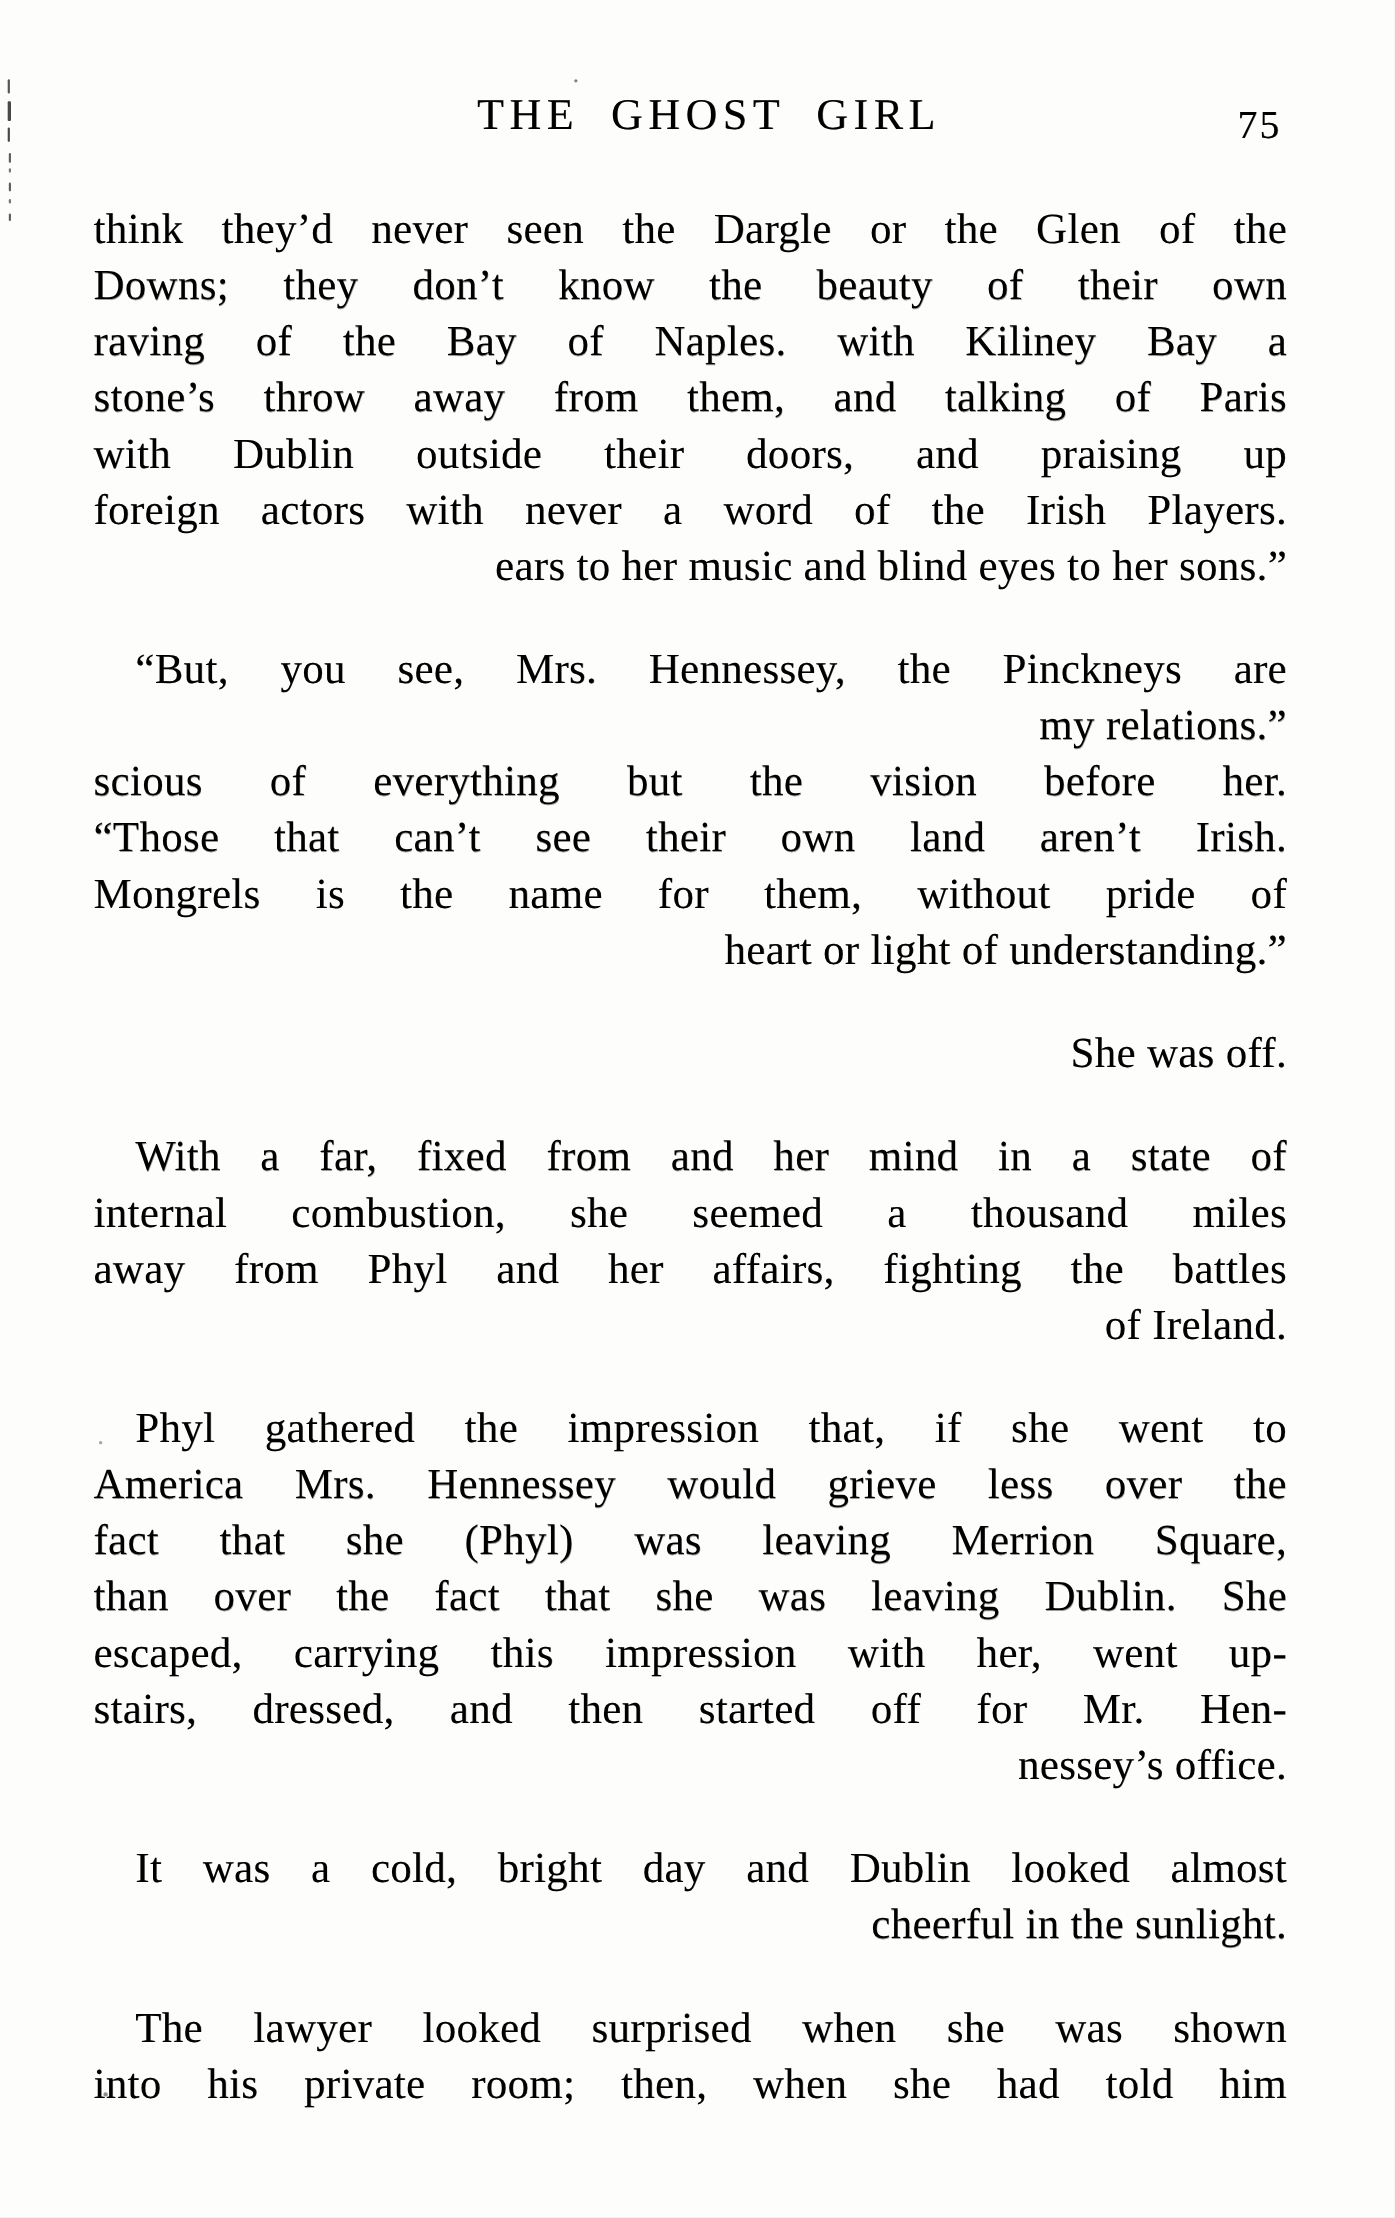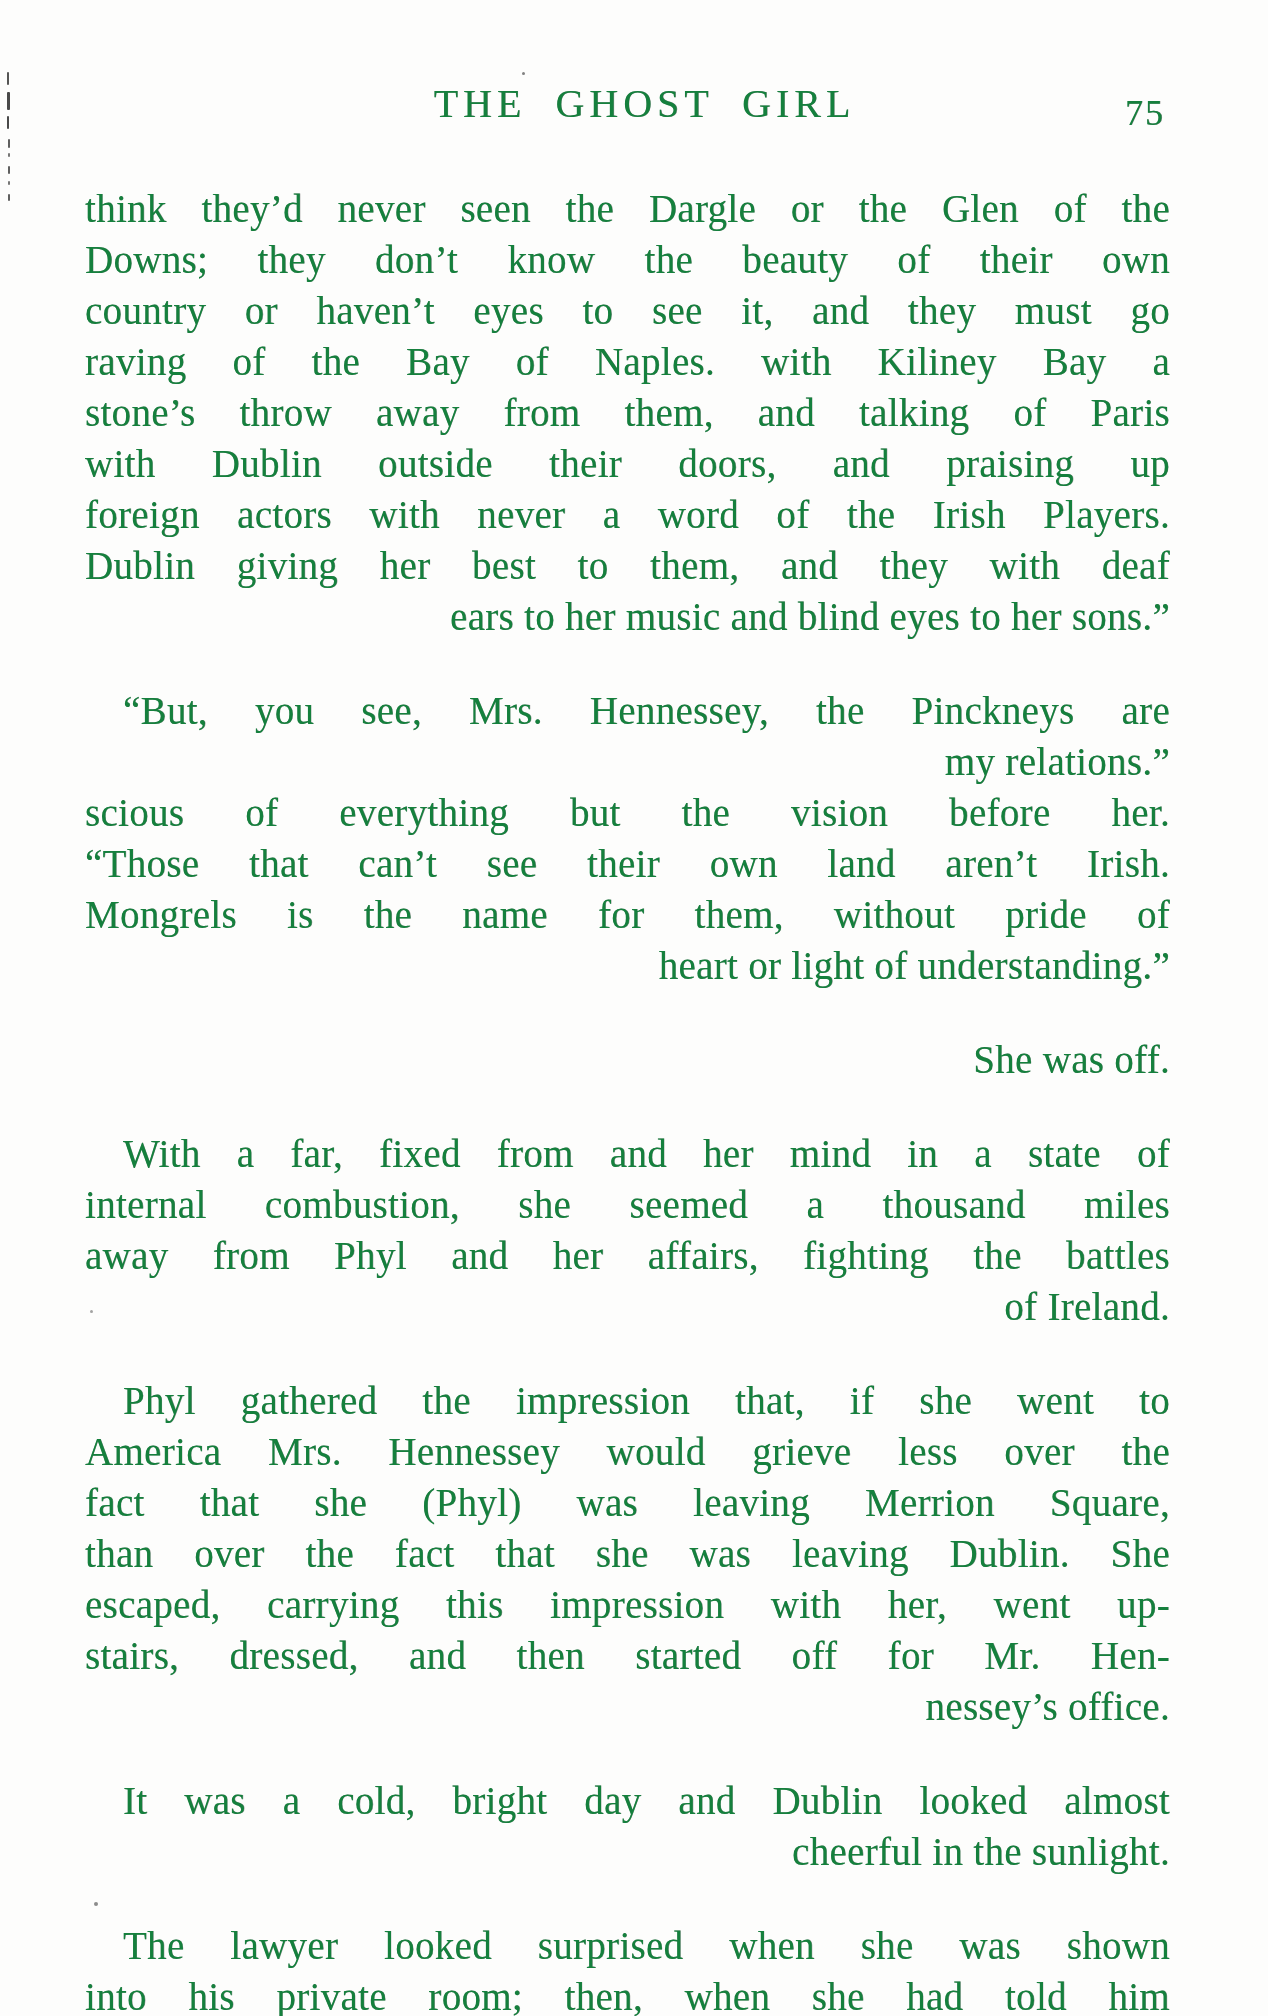--- a/index.html
+++ b/index.html
@@ -2,21 +2,21 @@
 <html><head>
 <meta charset="utf-8">
 <style>
   html,body{margin:0;padding:0;background:#e8e8e8;}
   #page{
     position:relative;
     width:1268px;height:2016px;
     background:#fdfdfc;
     overflow:hidden;
     font-family:"Liberation Serif","DejaVu Serif",serif;
-    color:#15803d;
+    color:#000000;
   }
   
   #hdr-title{
     position:absolute;left:85px;top:80px;width:1085px;
     text-align:center;
     font-size:40px;letter-spacing:5px;word-spacing:14px;
     transform:translateX(17px);
     text-shadow:0.4px 0.4px 0 rgba(10,10,10,.45);
     white-space:nowrap;
   }
@@ -55,26 +55,24 @@
 <body>
 
 <div id="page">
 
   <div id="hdr-title">THE GHOST GIRL</div>
   <div id="hdr-num">75</div>
 
   <div id="textblock">
     <div class="line jl">think they’d never seen the Dargle or the Glen of the</div>
     <div class="line jl">Downs; they don’t know the beauty of their own</div>
-    <div class="line jl">country or haven’t eyes to see it, and they must go</div>
     <div class="line jl">raving of the Bay of Naples. with Kiliney Bay a</div>
     <div class="line jl">stone’s throw away from them, and talking of Paris</div>
     <div class="line jl">with Dublin outside their doors, and praising up</div>
     <div class="line jl">foreign actors with never a word of the Irish Players.</div>
-    <div class="line jl">Dublin giving her best to them, and they with deaf</div>
     <div class="line pl">ears to her music and blind eyes to her sons.”</div>
     <div class="line jl ind">“But, you see, Mrs. Hennessey, the Pinckneys are</div>
     <div class="line pl">my relations.”</div>
     <div class="line jl">scious of everything but the vision before her.</div>
     <div class="line jl">“Those that can’t see their own land aren’t Irish.</div>
     <div class="line jl">Mongrels is the name for them, without pride of</div>
     <div class="line pl">heart or light of understanding.”</div>
     <div class="line pl ind">She was off.</div>
     <div class="line jl ind">With a far, fixed from and her mind in a state of</div>
     <div class="line jl">internal combustion, she seemed a thousand miles</div>

